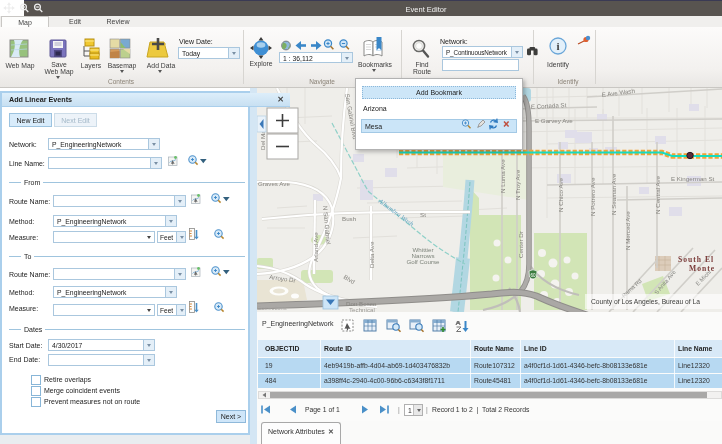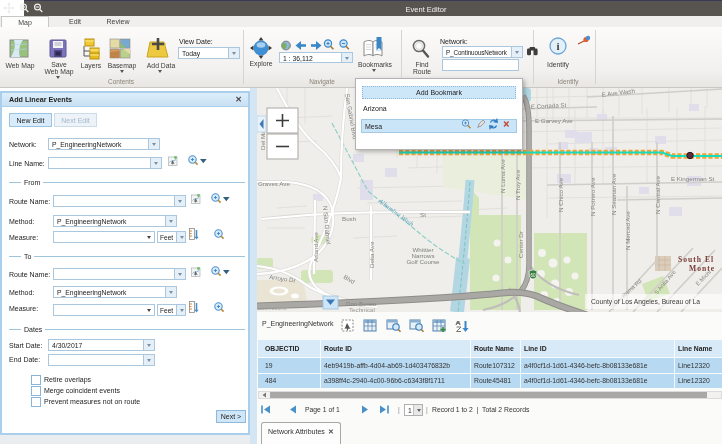--- a/index.html
+++ b/index.html
@@ -19,21 +19,21 @@
   .gsep{position:absolute;top:3px;height:54px;width:1px;background:#d7d5d1;}
   .glabel{position:absolute;top:51px;font-size:6.5px;color:#8a8276;text-align:center;}
   .ilabel{position:absolute;font-size:6.8px;color:#3c3c3c;text-align:center;line-height:7px;}
   .darr{position:absolute;width:0;height:0;border-left:2.5px solid transparent;border-right:2.5px solid transparent;border-top:3px solid #555;}
   .combo{position:absolute;background:#fff;border:1px solid #aac7de;box-sizing:border-box;font-size:6.8px;color:#222;}
   .combo .cb{position:absolute;right:0;top:0;bottom:0;width:10px;background:#e4eff8;border-left:1px solid #aac7de;}
   .combo .cb:after{content:"";position:absolute;left:2.5px;top:4px;border-left:2.5px solid transparent;border-right:2.5px solid transparent;border-top:3px solid #7a90a5;}
   .combo .val{position:absolute;left:3px;top:1.5px;white-space:nowrap;}
   
   #panel{left:0;top:91px;width:250px;height:344px;background:#fff;border:2px solid #aacfec;box-sizing:border-box;}
-  #panelhead{position:absolute;left:0;top:0;width:246px;height:13px;background:linear-gradient(#ddeefa,#c8e0f2);border-bottom:1px solid #aacfec;}
+  #panelhead{position:absolute;left:0;top:0;width:288px;height:13px;background:linear-gradient(#ddeefa,#c8e0f2);border-bottom:1px solid #aacfec;}
   #panelhead b{position:absolute;left:7px;top:2px;font-size:7.2px;color:#222;}
   .pbtn{position:absolute;box-sizing:border-box;text-align:center;font-size:7px;}
   .fldlbl{position:absolute;font-size:7px;color:#222;}
   .fsep{position:absolute;left:7px;width:236px;border-top:1px solid #9fc4de;}
   .fsep span{position:absolute;left:12px;top:-4.5px;background:#fff;padding:0 3px;font-size:7px;color:#222;}
   .fsep i{position:absolute;left:0px;top:-1px;width:10px;border-top:1px solid #9fc4de;}
   .chk{position:absolute;width:8px;height:8px;border:1px solid #88b6d8;background:#fff;}
   
   .th{position:absolute;font-weight:bold;font-size:6.8px;color:#222;white-space:nowrap;}
   .td{position:absolute;font-size:6.8px;color:#333;white-space:nowrap;}

